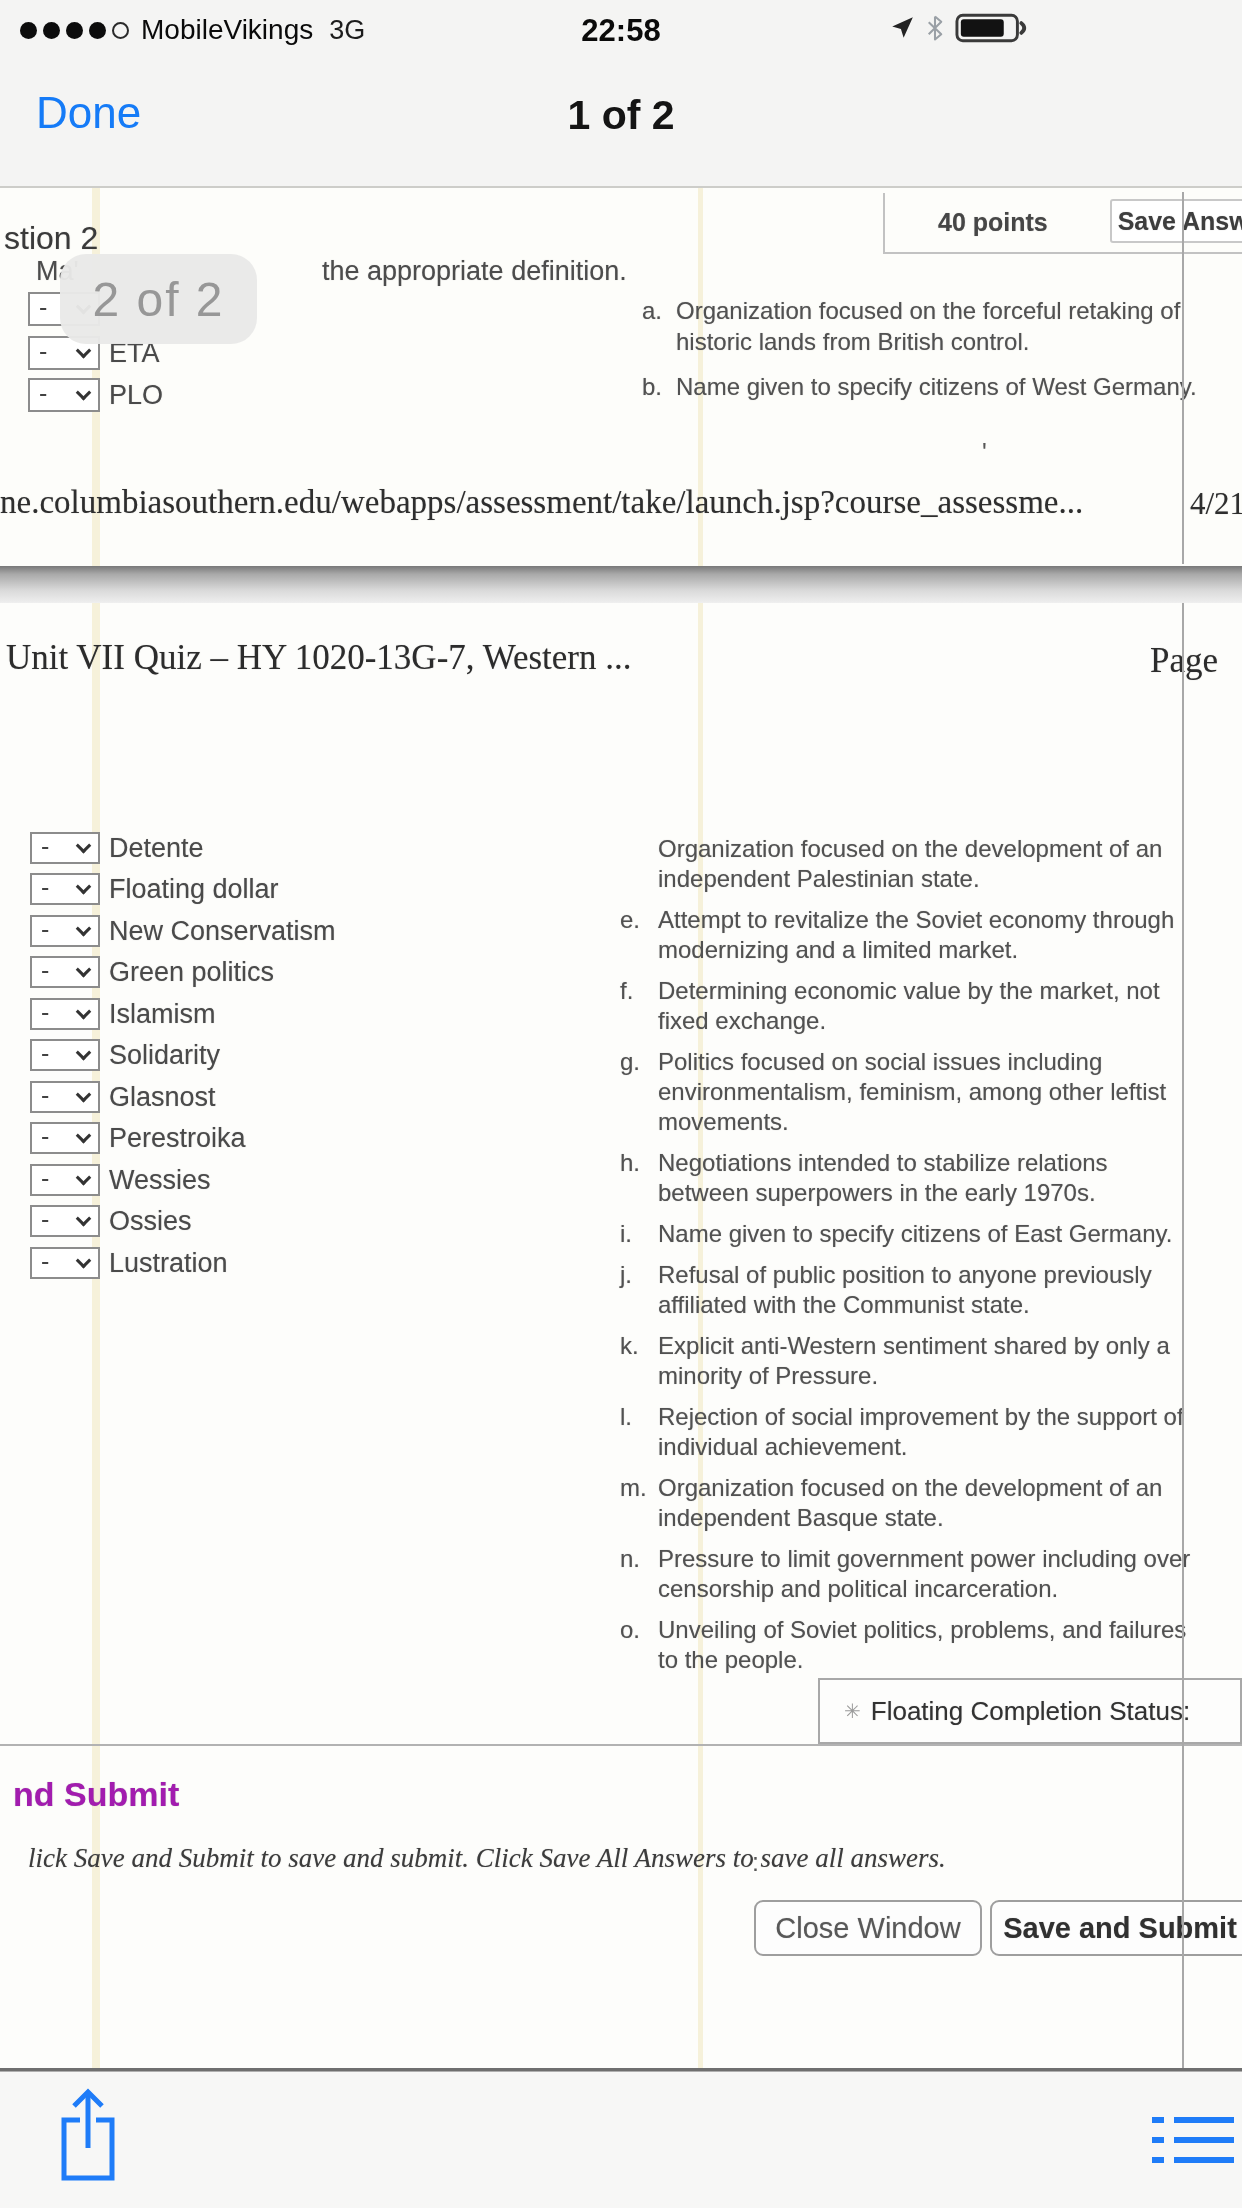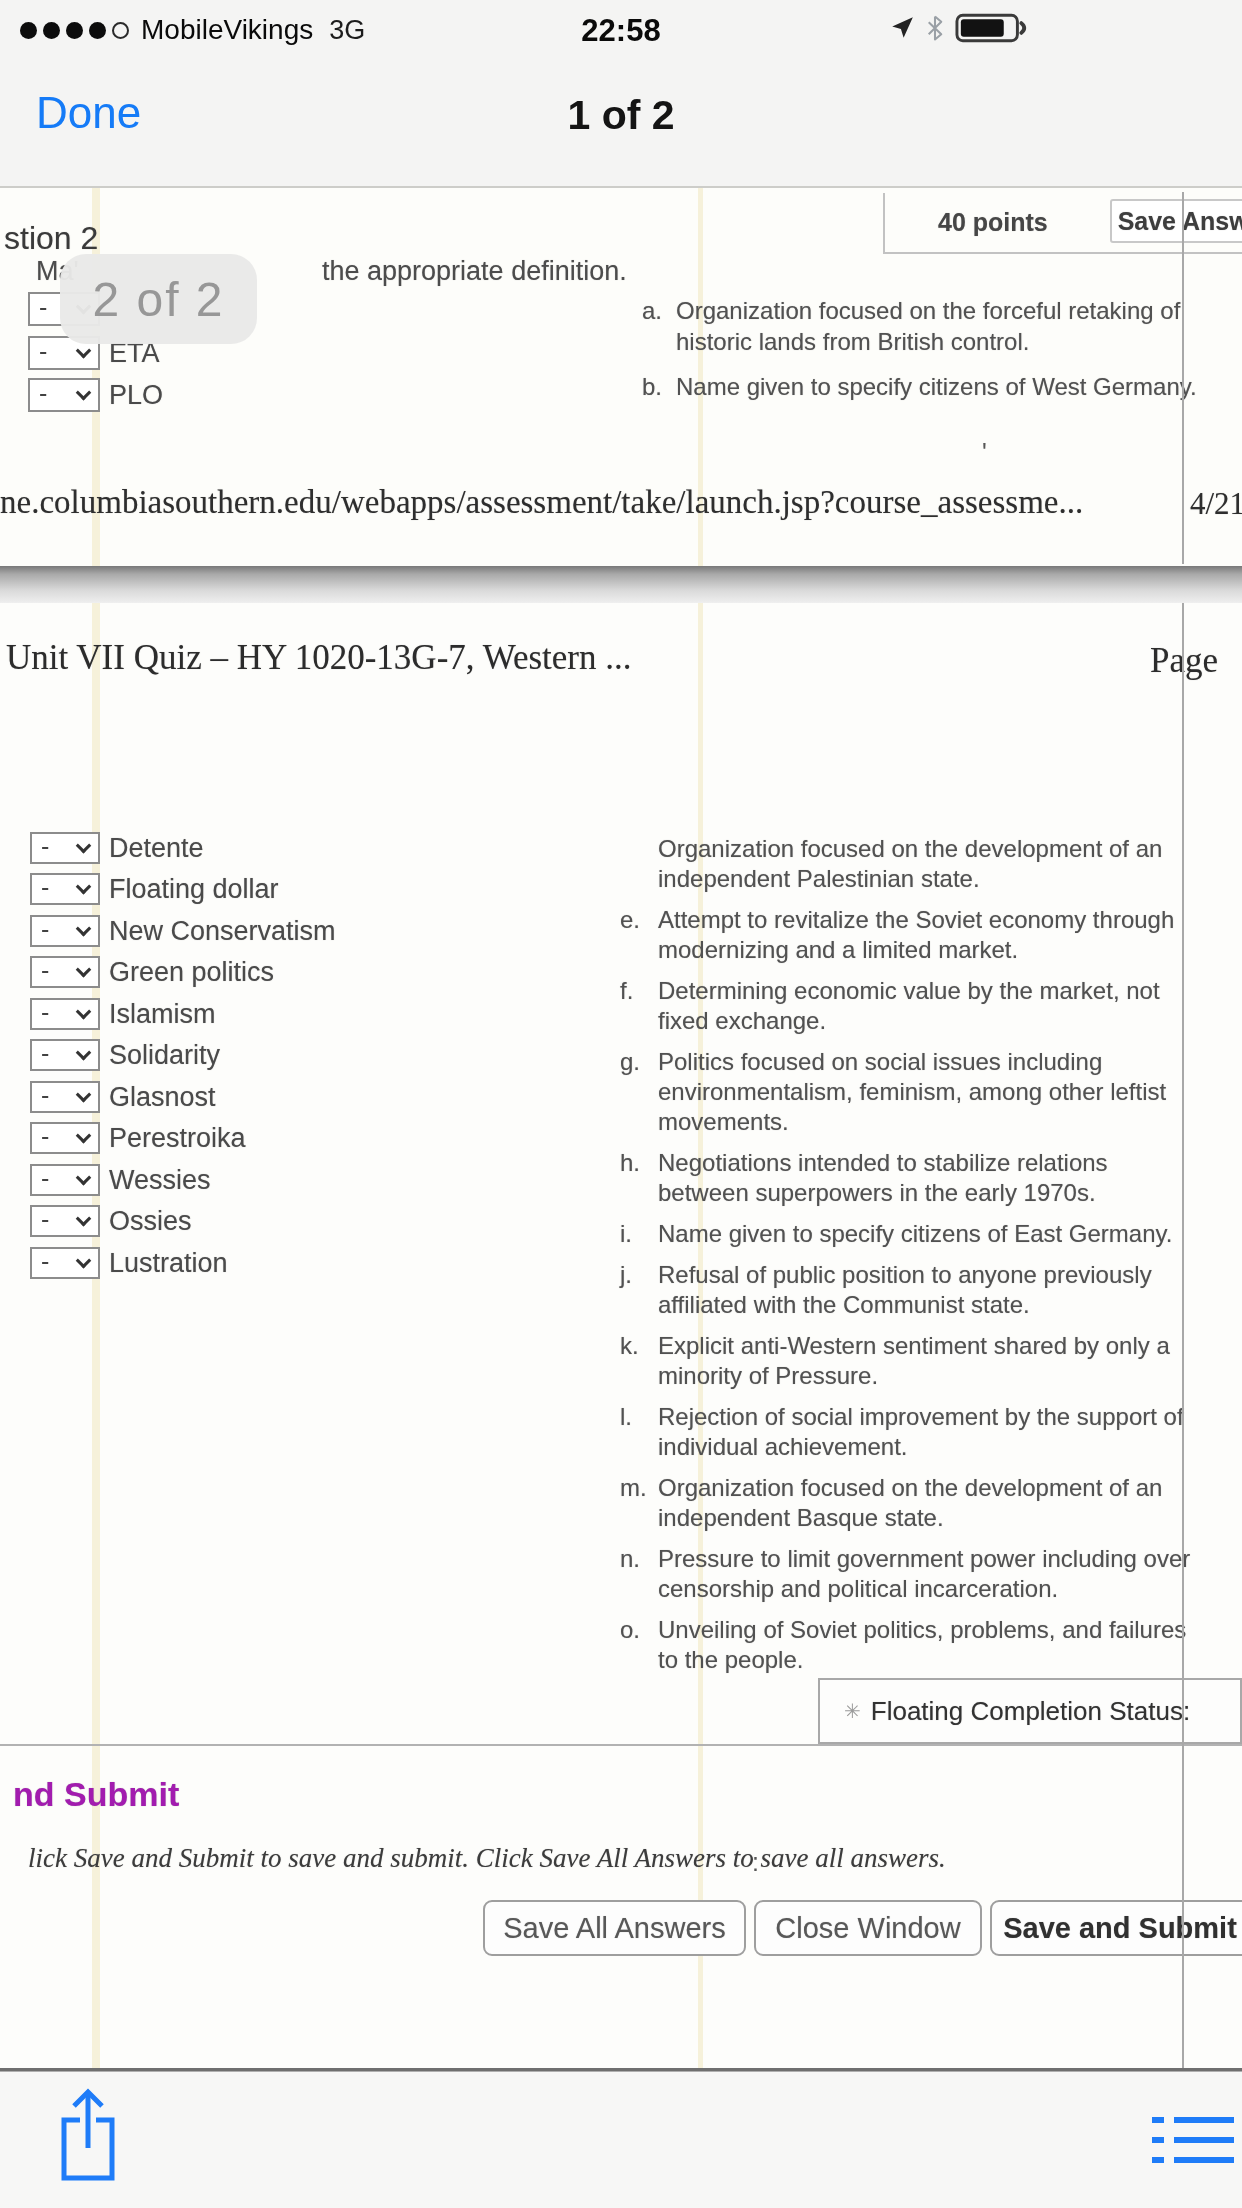--- a/index.html
+++ b/index.html
@@ -337,21 +337,20 @@
     <div class="completion-box">
       <span class="completion-icon">✳</span>
       <span class="completion-label scan">Floating Completion Status:</span>
     </div>
 
     <div class="hrule"></div>
     <div class="submit-heading scan">nd Submit</div>
     <div class="instructions scan">lick Save and Submit to save and submit. Click Save All Answers to save all answers.</div>
     <span class="stray" style="left:752px;top:1245px;">:</span>
 
-    <button class="btn-row-btn btn-save-all scan">Save All Answers</button>
     <button class="btn-row-btn btn-close scan">Close Window</button>
     <button class="btn-row-btn btn-save-submit scan">Save and Submit</button>
 
     <div class="vline" style="left:1182px;top:0;height:1465px;"></div>
     <div class="page-bottom-edge"></div>
   </div>
 
   <div class="toolbar">
     <button class="share-btn">
       <svg width="60" height="100" viewBox="0 0 60 100" fill="none">

